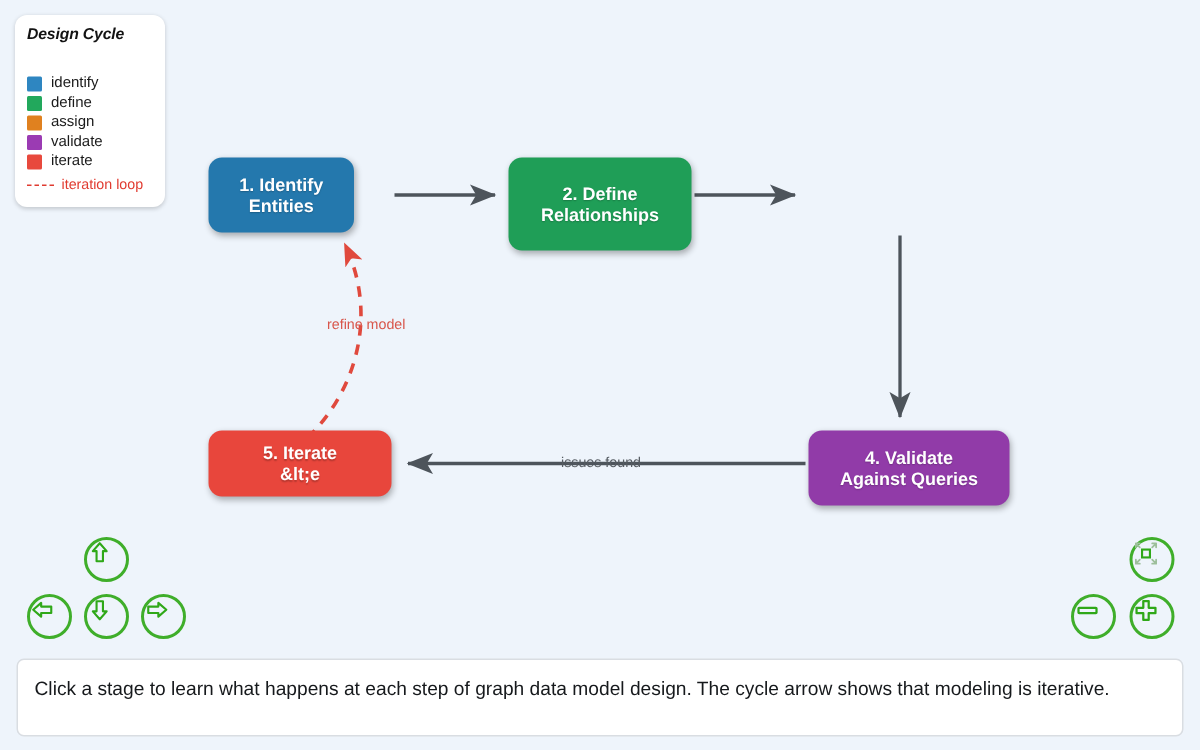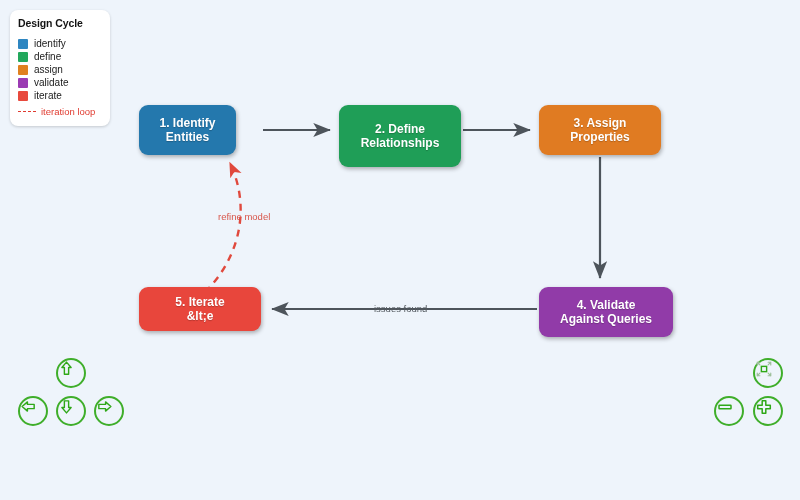--- a/index.html
+++ b/index.html
@@ -36,22 +36,23 @@
     background: #ffffff;
     border-radius: 8px;
     box-shadow: 0 1px 3px rgba(0,0,0,0.18);
     padding: 7px 8px 8px 8px;
     box-sizing: border-box;
   }
   .legend-title {
     font-size: 10.5px;
     font-weight: bold;
     color: #131313;
-    margin-bottom: 8px;
+    margin-bottom: 20px;
     letter-spacing: -0.1px;
+    font-style: italic;
   }
   .legend-row {
     display: flex;
     align-items: center;
     height: 13px;
     margin-bottom: 0px;
   }
   .legend-swatch {
     width: 10px;
     height: 10px;
@@ -213,26 +214,20 @@
       </div>
     </div>
 
     <div class="node" style="left:339px; top:105px; width:122px; height:62px; background:#1f9e57;">
       <div class="node-inner">
         <span>2. Define</span><br>
         <span>Relationships</span>
       </div>
     </div>
 
-    <div class="node" style="left:539px; top:105px; width:122px; height:50px; background:#e07b22;">
-      <div class="node-inner">
-        <span>3. Assign</span><br>
-        <span>Properties</span>
-      </div>
-    </div>
 
     <div class="node" style="left:539px; top:287px; width:134px; height:50px; background:#913ba8;">
       <div class="node-inner">
         <span>4. Validate</span><br>
         <span>Against Queries</span>
       </div>
     </div>
 
     <div class="node" style="left:139px; top:287px; width:122px; height:44px; background:#e8463c;">
       <div class="node-inner">
@@ -281,14 +276,15 @@
       </svg>
     </div>
     <div class="ctrl" style="left:753px; top:396px;">
       <svg width="18" height="18" viewBox="0 0 24 24">
         <path d="M9.6 3.6 L14.4 3.6 L14.4 9.6 L20.4 9.6 L20.4 14.4 L14.4 14.4 L14.4 20.4 L9.6 20.4 L9.6 14.4 L3.6 14.4 L3.6 9.6 L9.6 9.6 Z" fill="none" stroke="#2fa818" stroke-width="2" stroke-linejoin="round"></path>
       </svg>
     </div>
 
   </div>
 
+  <div class="caption">Click a stage to learn what happens at each step of graph data model design. The cycle arrow shows that modeling is iterative.</div>
 
 </div>
 
 </body></html>

